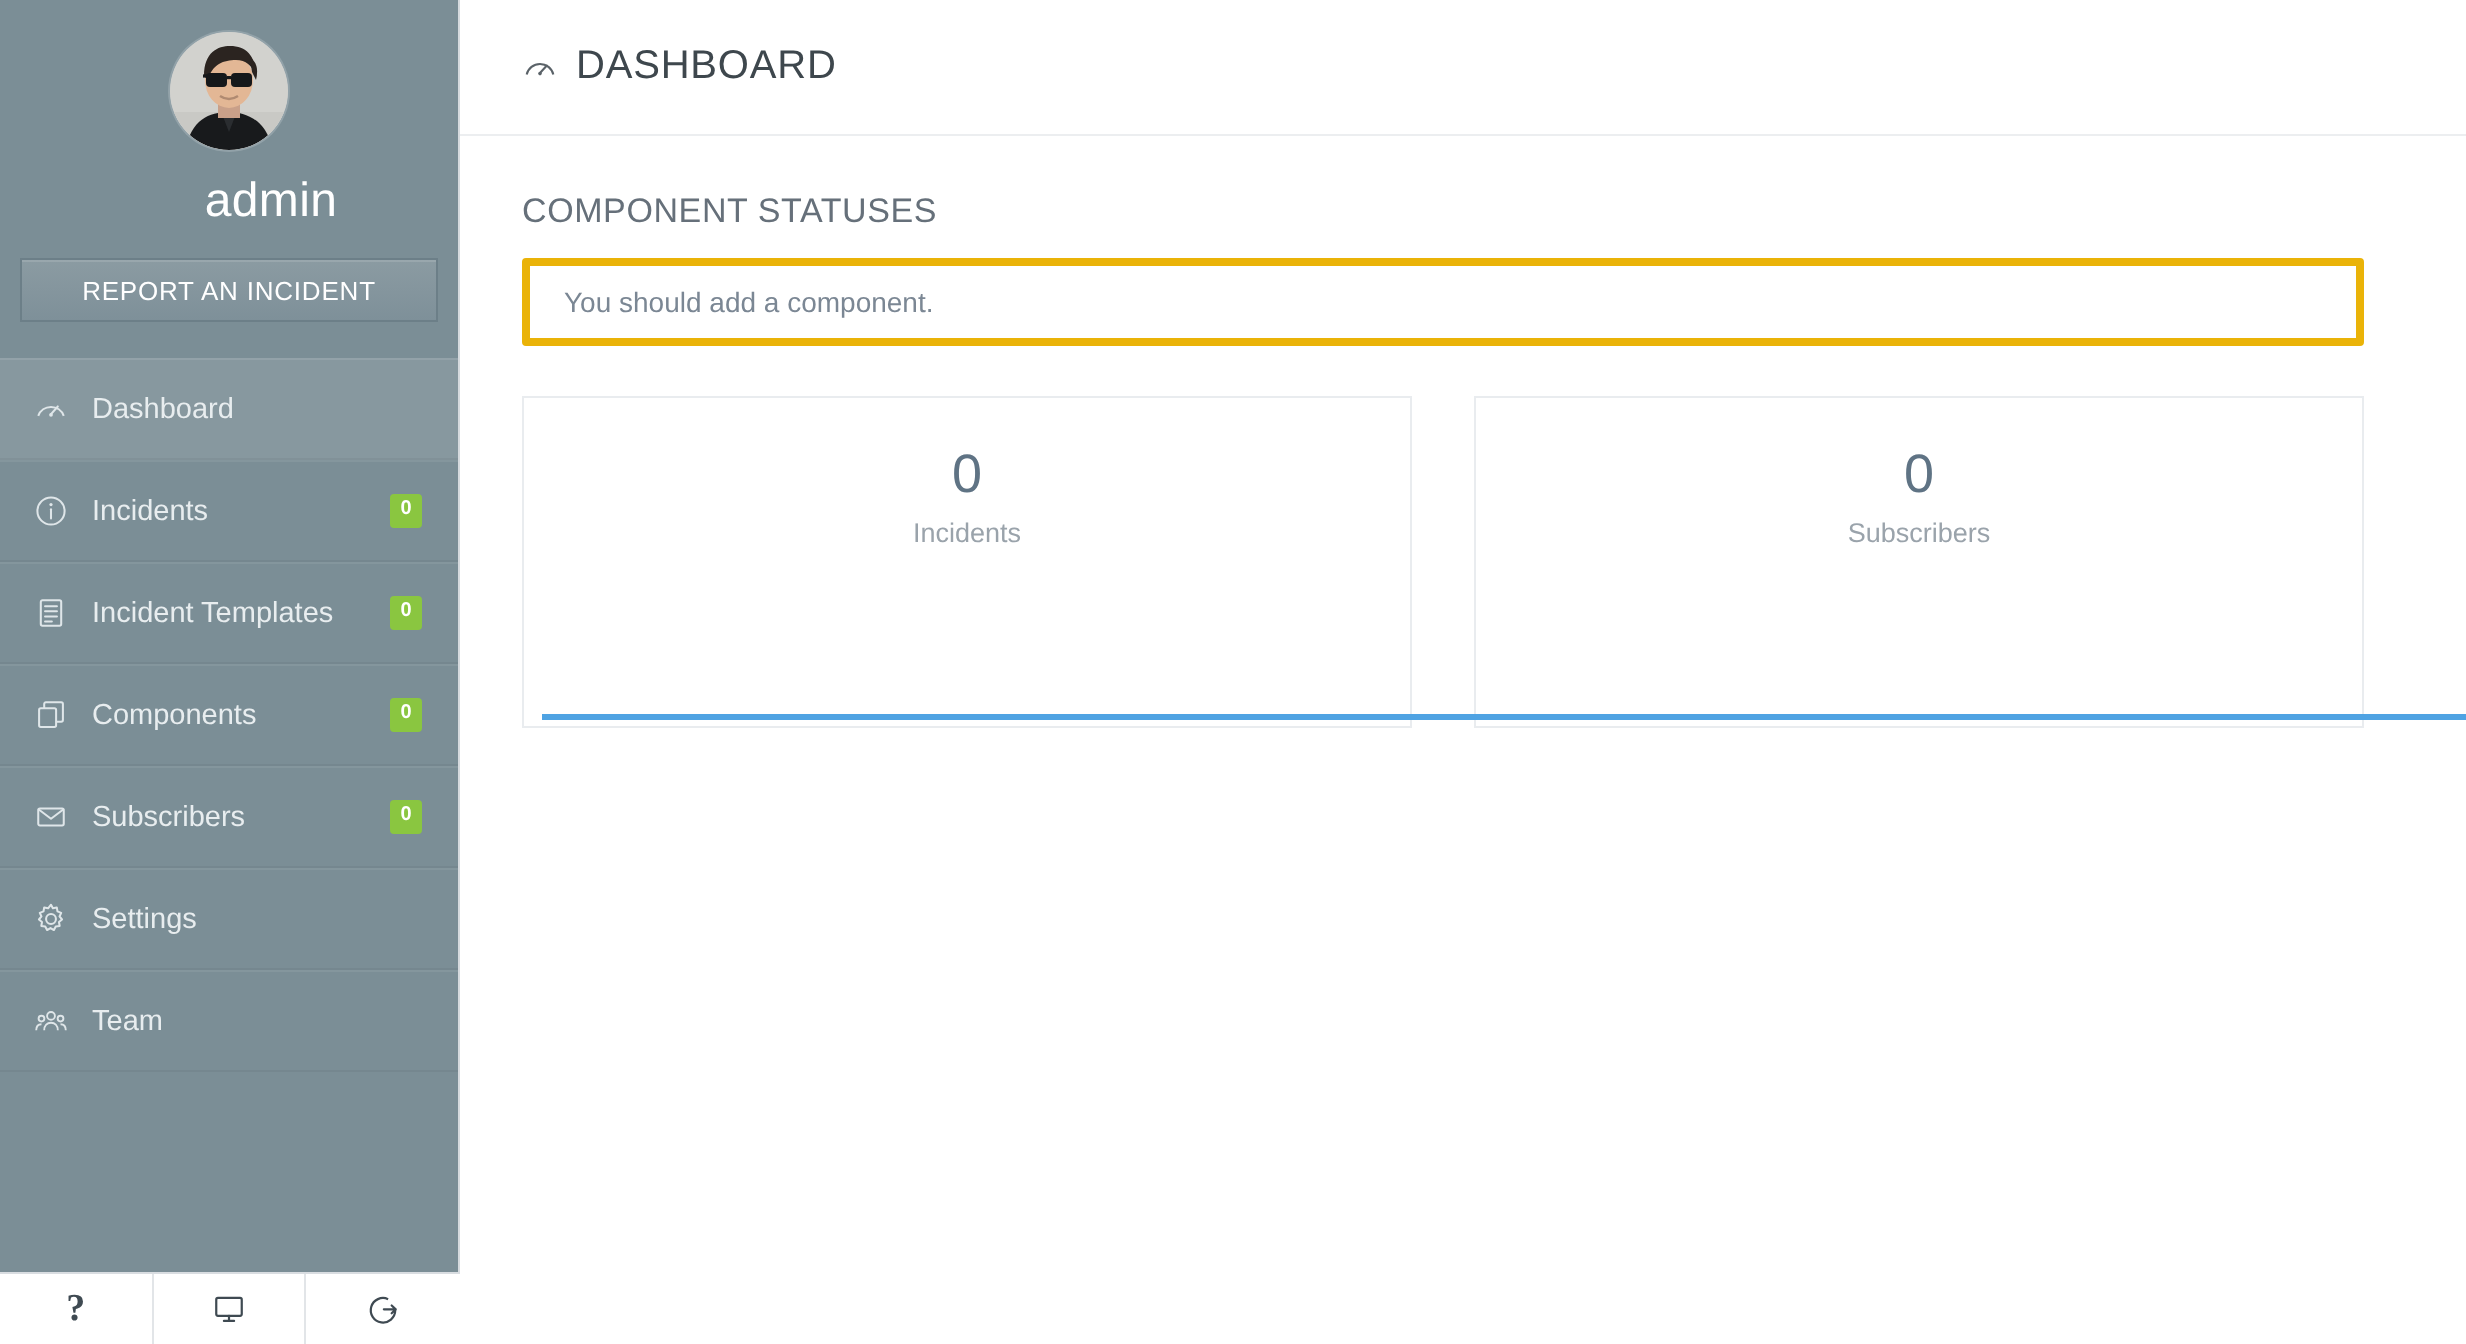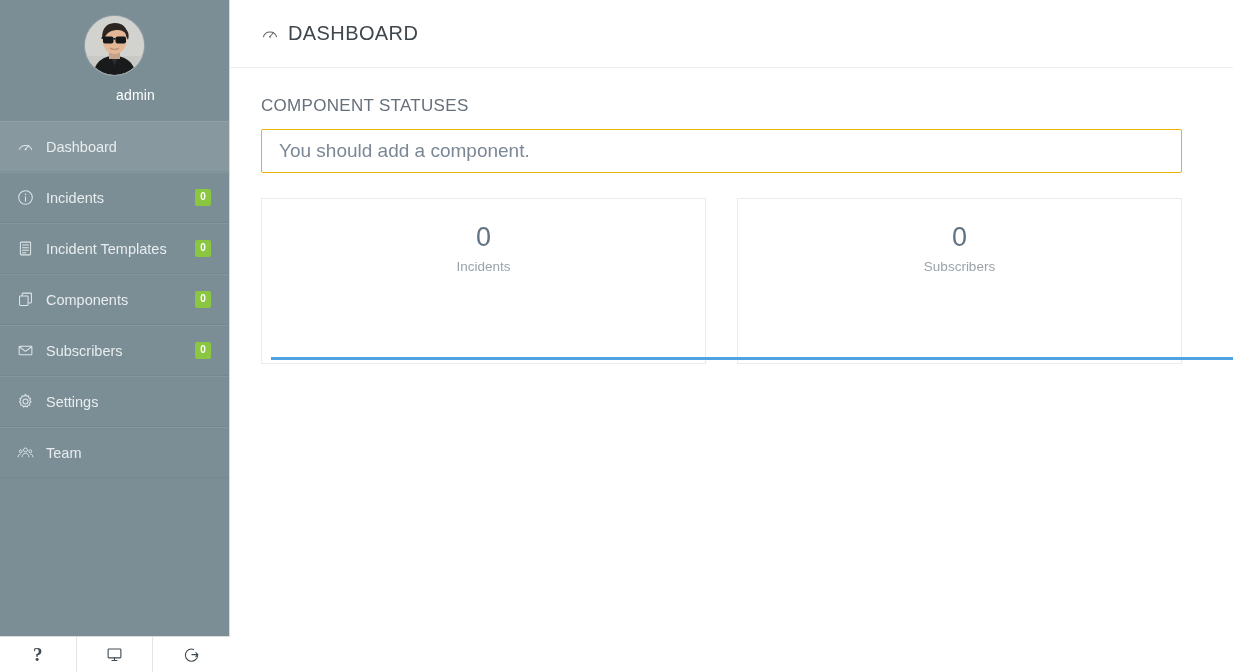--- a/index.html
+++ b/index.html
@@ -25,21 +25,21 @@
     display: flex; flex-direction: column; align-items: center;
   }
   .avatar {
     width: 59px; height: 59px; border-radius: 50%;
     overflow: hidden; background: #cfcfcd;
     box-shadow: 0 0 0 1px rgba(255,255,255,0.18);
   }
   .avatar svg { display: block; }
   .profile-name {
     margin-top: 12px;
-    font-size: 14px; color: #ffffff; font-weight: normal;
+    font-size: 24px; color: #ffffff; font-weight: normal;
     letter-spacing: .2px;
     margin-left: 42px;
   }
   .report-btn {
     margin: 14px 10px 0 10px;
     height: 32px;
     border: 1px solid #6c7f88;
     background: linear-gradient(180deg, #8b9ba2 0%, #7e9099 100%);
     color: #ffffff;
     font-size: 13px;
@@ -121,26 +121,26 @@
   }
 
   #content { padding: 28px 0 0 31px; }
   .section-title {
     font-size: 17px; color: #66707a;
     font-weight: normal; letter-spacing: .3px;
     margin-bottom: 13px;
   }
   .empty-panel {
     height: 44px;
-    border: 1px solid #eab308;
+    border: 4px solid #eab308;
     border-radius: 2px;
     display: flex; align-items: center;
     padding-left: 17px;
     color: #7b8794;
-    font-size: 19px;
+    font-size: 14px;
     width: 921px;
     background: #fff;
   }
 
   .cards {
     margin-top: 25px;
     display: flex;
     width: 921px;
     position: relative;
   }
@@ -203,20 +203,21 @@
             <rect x="28.5" y="22" width="2" height="1.6" fill="#16181a"></rect>
             <rect x="16.5" y="21.2" width="2" height="1.6" fill="#16181a"></rect>
 
             <path d="M25 32 q4.5 3 9 0" stroke="#b08a71" stroke-width="1.2" fill="none"></path>
           </g>
         </svg>
       </div>
       <div class="profile-name">admin</div>
     </div>
 
+    <div class="report-btn">REPORT AN INCIDENT</div>
 
     <nav id="nav">
 
       <div class="nav-item active">
         <span class="nav-icon">
           <svg width="17" height="17" viewBox="0 0 20 20" fill="none" stroke="currentColor" stroke-width="1.2">
             <path d="M2.5 14 A8 8 0 0 1 17.5 14"></path>
             <path d="M10 13 L14 8.5" stroke-linecap="round"></path>
             <circle cx="10" cy="13.4" r="1.1" fill="currentColor" stroke="none"></circle>
           </svg>

